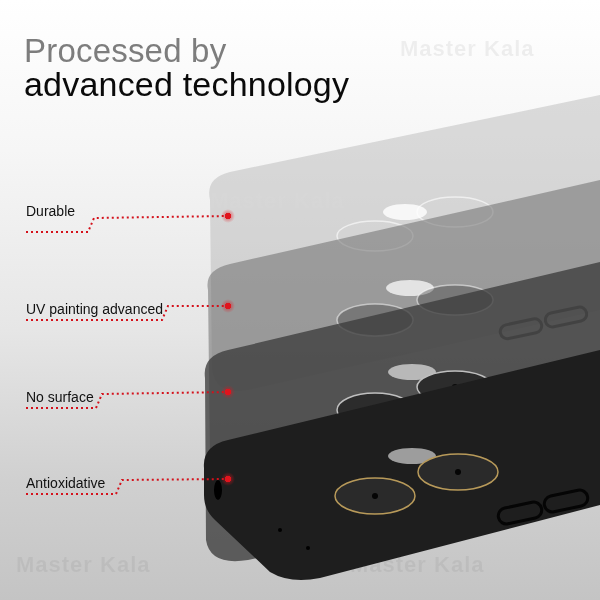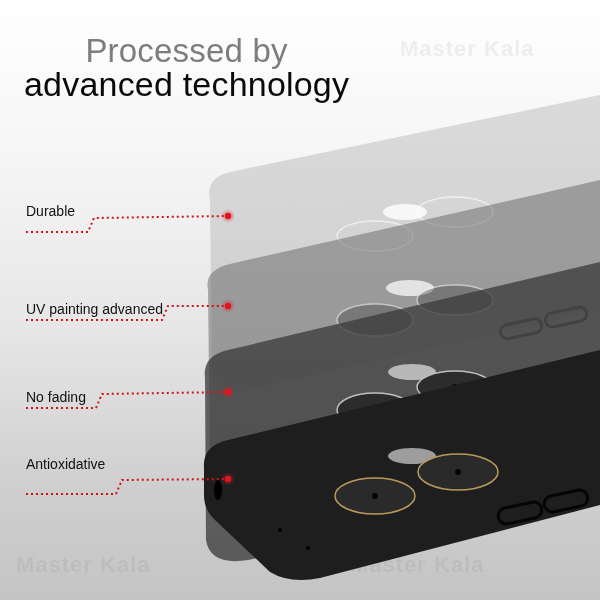--- a/index.html
+++ b/index.html
@@ -1,21 +1,21 @@
 <!DOCTYPE html>
 <html><head>
 <meta charset="utf-8">
 <style>
   html, body { margin: 0; padding: 0; }
   body {
     width: 600px; height: 600px; overflow: hidden; position: relative;
     font-family: "Liberation Sans", "DejaVu Sans", sans-serif;
     background: linear-gradient(180deg, #ffffff 0%, #f6f6f6 25%, #e6e6e6 55%, #d0d0d0 80%, #c4c4c4 100%);
   }
-  .title { position: absolute; left: 24px; top: 34px; line-height: 1; text-align: center; }
+  .title { position: absolute; left: 24px; top: 34px; line-height: 1; }
   .title .l1 { font-size: 33px; color: #7d7d7d; letter-spacing: 0.2px; }
   .title .l2 { font-size: 34px; color: #0a0a0a; letter-spacing: 0.2px; }
   .wm { position: absolute; font-size: 22px; font-weight: bold; color: rgba(0,0,0,0.05); letter-spacing: 1px; }
   .wm.top { left: 400px; top: 36px; color: rgba(0,0,0,0.06); }
   .wm.bl { left: 16px; top: 552px; }
   .wm.br { left: 350px; top: 552px; }
   .wm.mid { left: 210px; top: 188px; color: rgba(255,255,255,0.18); }
   .label {
     position: absolute; left: 26px; font-size: 14px; color: #111;
   }
@@ -100,14 +100,14 @@
   </g>
 </svg>
 
 <div class="title">
   <div class="l1">Processed by</div>
   <div class="l2">advanced technology</div>
 </div>
 
 <div class="label" style="top:203px">Durable</div>
 <div class="label" style="top:301px">UV painting advanced</div>
-<div class="label" style="top:389px">No fading</div>
-<div class="label" style="top:456px">Antioxidative</div>
+<div class="label" style="top:389px">No surface</div>
+<div class="label" style="top:475px">Antioxidative</div>
 
 </body></html>

